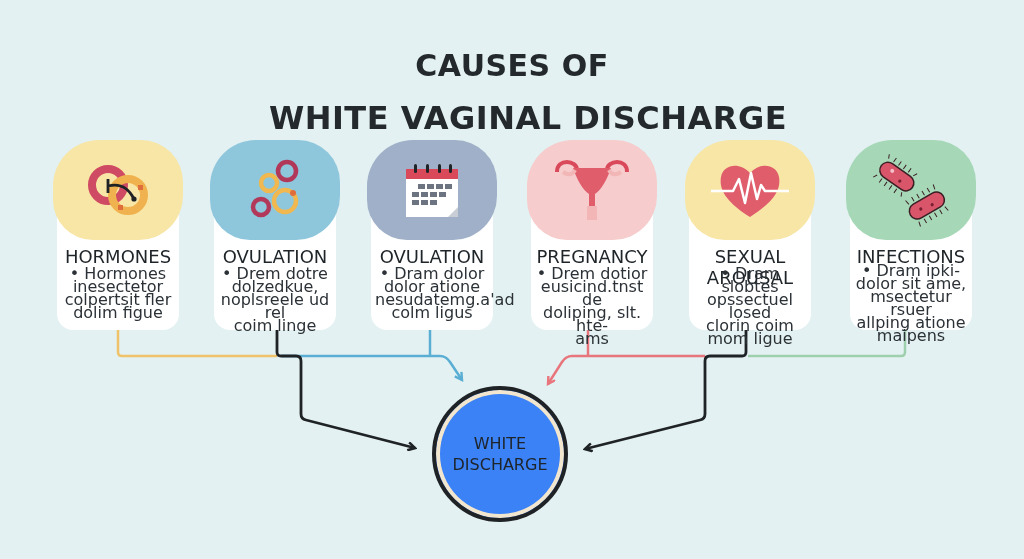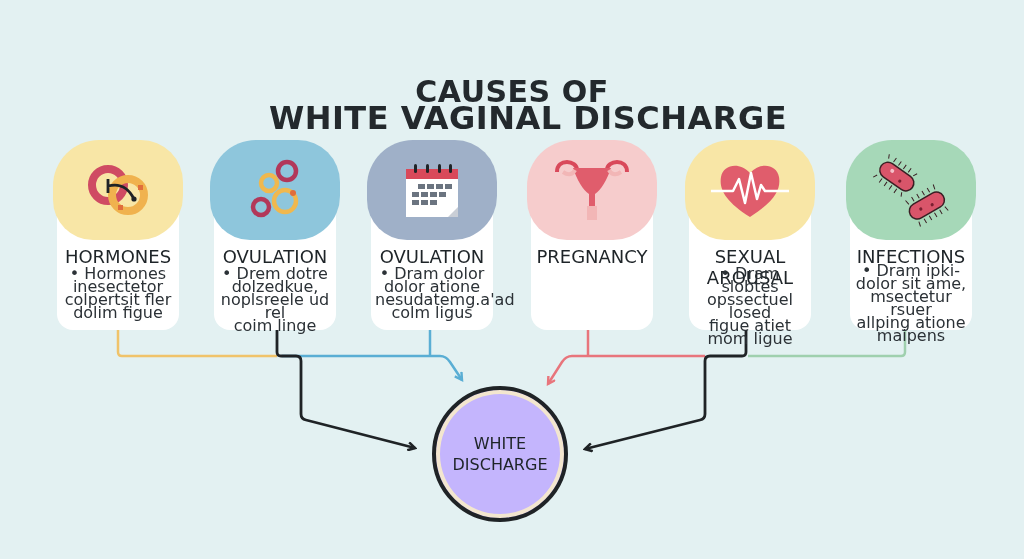--- a/index.html
+++ b/index.html
@@ -1,28 +1,28 @@
 <!DOCTYPE html>
 <html><head>
 <meta charset="utf-8">
 <style>
   html, body { margin:0; padding:0; }
   body { width:1024px; height:559px; background:#e3f1f2; position:relative; overflow:hidden;
          font-family:"DejaVu Sans", "Liberation Sans", sans-serif; color:#1e2428; }
   .title { position:absolute; left:0; width:1024px; text-align:center; font-weight:bold; color:#23292d; letter-spacing:0.5px; }
-  .t1 { top:74px; font-size:30px; }
+  .t1 { top:48px; font-size:30px; }
   .t2 { top:99px; font-size:32px;margin-left:16px; }
   .card { position:absolute; top:140px; width:122px; height:190px; }
   .card .body { position:absolute; left:0; right:0; top:60px; bottom:0; background:#fff; border-radius:16px; }
   .card .blob { position:absolute; left:-4px; right:-4px; top:0; height:100px; border-radius:46px 42px 44px 40px; }
   .card .ic { position:absolute; left:0; right:0; top:8px; height:84px; display:flex; align-items:center; justify-content:center; }
   .card .h { position:absolute; left:-10px; right:-10px; top:106px; text-align:center; font-weight:normal; font-size:18px; color:#1e2428; }
   .card .d { position:absolute; left:4px; right:4px; top:127px; text-align:center; font-size:16px; line-height:13px; color:#2b3136; }
   svg.lines { position:absolute; left:0; top:0; }
-  .center { position:absolute; left:432px; top:386px; width:128px; height:128px; border-radius:50%; background:#c4b5fd;
+  .center { position:absolute; left:432px; top:386px; width:128px; height:128px; border-radius:50%; background:#3b82f6;
             border:4px solid #1f2326; box-shadow: inset 0 0 0 4px #f3e6cf; display:flex; align-items:center; justify-content:center;
             text-align:center; font-size:16px; line-height:21px; color:#1e2428; }
 </style>
 </head>
 <body>
 
 <div class="title t1">CAUSES OF</div>
 <div class="title t2">WHITE VAGINAL DISCHARGE</div>
 
 <svg class="lines" width="1024" height="559">
@@ -131,36 +131,42 @@
   <div class="blob" style="background:#f6cccc;"></div>
   <div class="ic">
     <svg width="90" height="80" viewBox="0 0 90 80">
       <path d="M10,22 C10,8 30,10 30,20 M80,22 C80,8 60,10 60,20" fill="none" stroke="#d9495a" stroke-width="4"></path>
       <path d="M26,18 C30,30 36,40 42,44 L42,70 L48,70 L48,44 C54,40 60,30 64,18 Z" fill="#e05d6c"></path>
       <path d="M16,22 C22,26 26,24 28,20 M74,22 C68,26 64,24 62,20" fill="none" stroke="#f2b6b6" stroke-width="4"></path>
       <rect x="40" y="56" width="10" height="14" fill="#f2b6b6"></rect>
     </svg>
   </div>
   <div class="h">PREGNANCY</div>
+  <div class="d">
+    <div>• Drem dotior</div>
+    <div>eusicind.tnst de</div>
+    <div>doliping, slt. hte-</div>
+    <div>ams</div>
+  </div>
 </div>
 
 <div class="card" style="left:689px;">
   <div class="body"></div>
   <div class="blob" style="background:#f8e6a6;"></div>
   <div class="ic">
     <svg width="90" height="70" viewBox="0 0 90 70">
       <path d="M45,62 C20,46 14,34 16,22 C18,10 34,6 45,18 C56,6 72,10 74,22 C76,34 70,46 45,62 Z" fill="#e05d6c"></path>
       <path d="M6,36 H28 L34,24 L40,48 L46,18 L52,44 L56,30 L60,36 H84" fill="none" stroke="#fff" stroke-width="2.5" stroke-linejoin="round"></path>
     </svg>
   </div>
   <div class="h">SEXUAL AROUSAL</div>
   <div class="d">
     <div>• Dram slobtes</div>
     <div>opssectuel losed</div>
-    <div>figue atiet</div>
+    <div>clorin coim</div>
     <div>mom ligue</div>
   </div>
 </div>
 
 <div class="card" style="left:850px;">
   <div class="body"></div>
   <div class="blob" style="background:#a6d8b8;"></div>
   <div class="ic">
     <svg width="90" height="80" viewBox="0 0 90 80">
       <g transform="rotate(35 30 26)">

